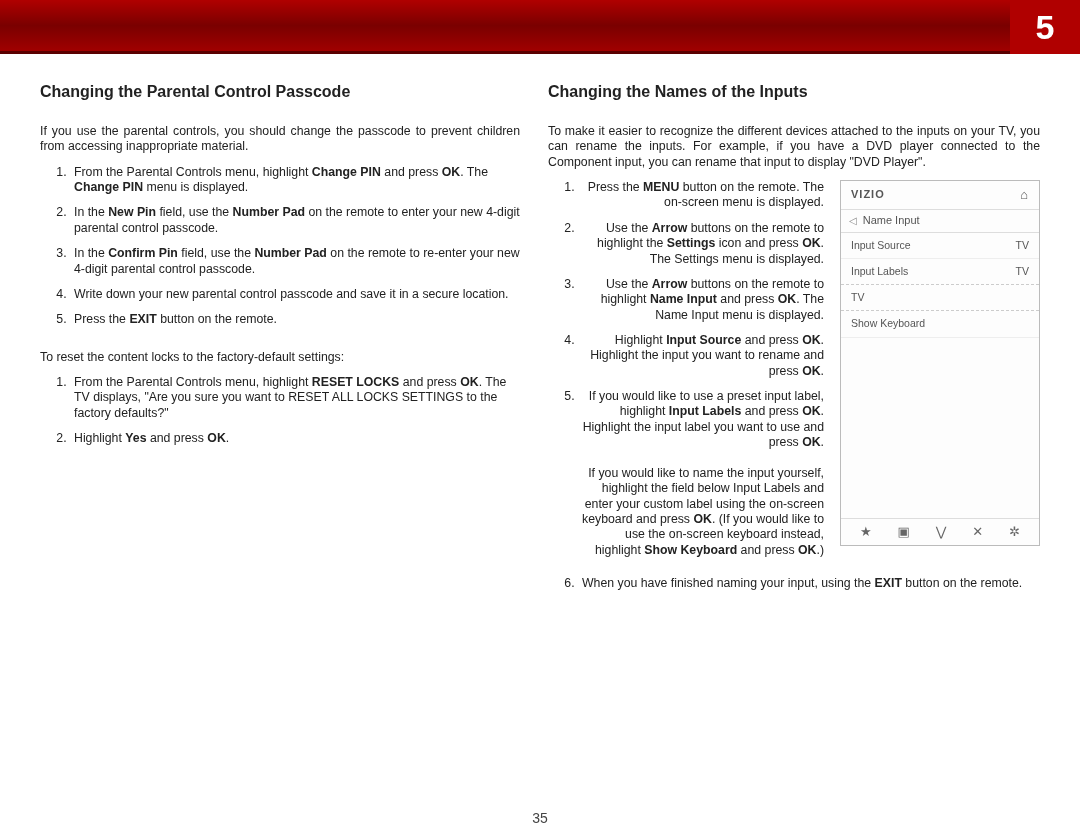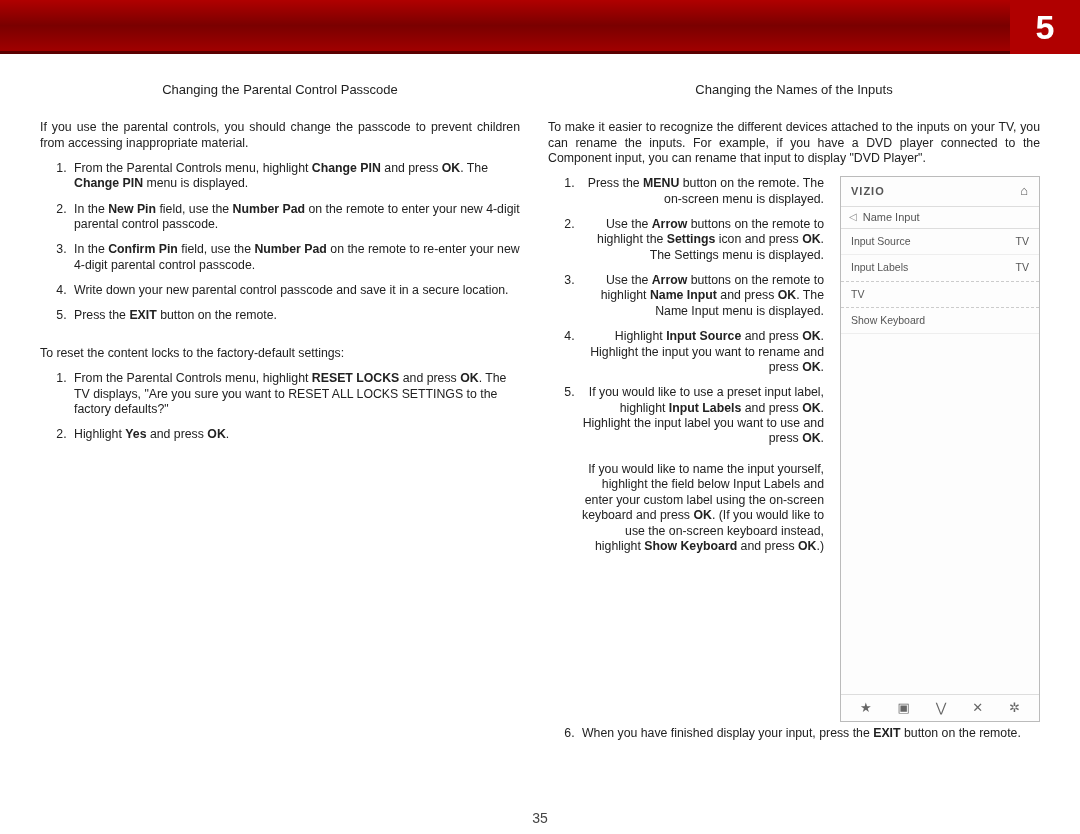--- a/index.html
+++ b/index.html
@@ -37,36 +37,35 @@
     gap: 28px;
     font-size: 12.3px;
     color: #222;
     line-height: 1.25;
   }
   .col { flex: 1 1 0; }
   .col-left { max-width: 480px; }
   .col-right { flex: 1 1 0; display: flex; gap: 16px; text-align: right; }
   .col-right-text { flex: 1 1 0; }
   h3 {
-    font-size: 13px;
-    font-weight: normal;
+    font-size: 16px;
+    font-weight: bold;
     margin-bottom: 6px;
     margin-top: 0;
-    text-align: center;
   }
   p { margin-bottom: 10px; text-align: justify; margin-top: 22px; }
   ol { margin-left: 30px; margin-bottom: 14px; }
   ol li { margin-bottom: 10px; padding-left: 4px; }
   .b { font-weight: bold; }
   .sec + .sec { margin-top: 8px; }
   .tvpanel {
     width: 200px;
     flex-shrink: 0;
     border: 1px solid #bbb;
-    height: 546px;
+    height: 366px;
     background: #fdfdfd;
     display: flex;
     flex-direction: column;
     font-size: 11px;
     color: #555;
   }
   .tvhead {
     display: flex;
     justify-content: space-between;
     align-items: center;
@@ -192,19 +191,19 @@
             <span>★</span>
             <span>▣</span>
             <span>⋁</span>
             <span>✕</span>
             <span>✲</span>
           </div>
         </div>
       </div>
 
       <ol start="6" style="margin-top:4px;">
-        <li><span>When you have finished display your input, press the </span><span class="b">EXIT</span><span> button on the remote.</span></li>
+        <li><span>When you have finished naming your input, using the </span><span class="b">EXIT</span><span> button on the remote.</span></li>
       </ol>
     </div>
   </div>
 </div>
 
 <div class="pagenum">35</div>
 
 </body></html>

